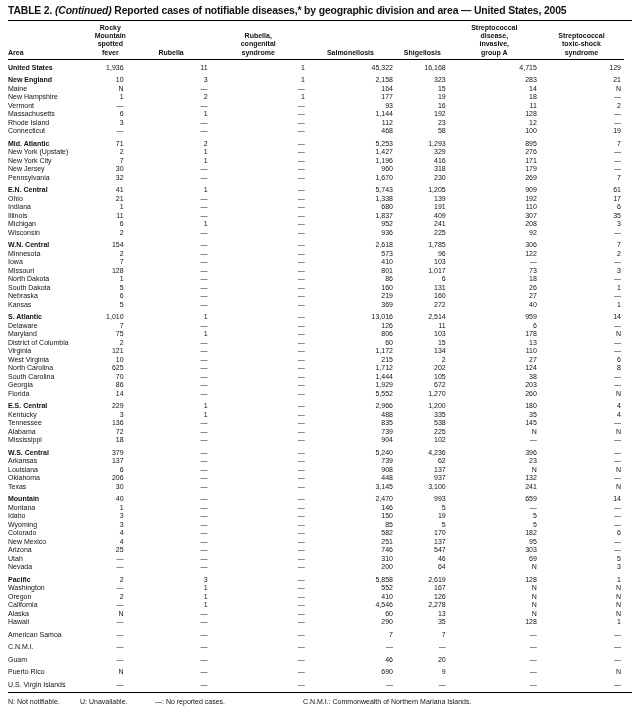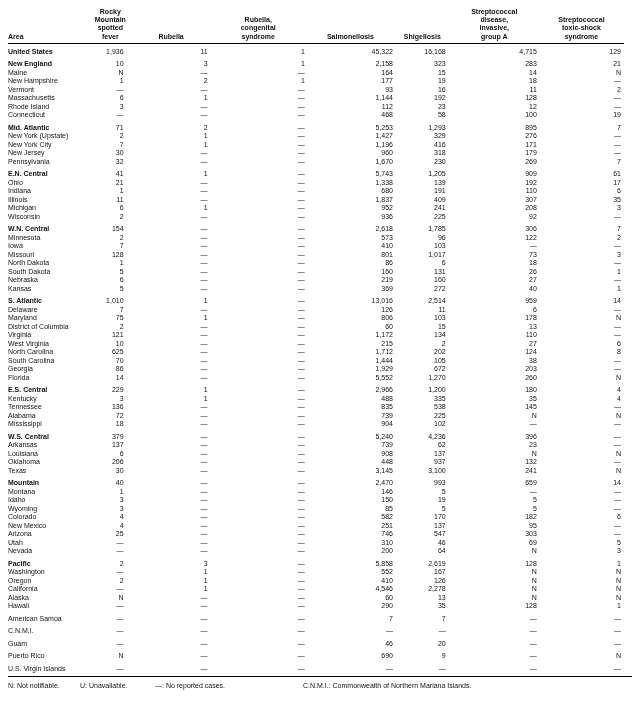--- a/index.html
+++ b/index.html
@@ -25,20 +25,25 @@
   .bottom-rule{border-top:1.6px solid #000;margin-top:3px;width:624px;}
   .footnotes{font-size:7px;line-height:9px;padding-top:4px;display:flex;}
   .fn1{width:72px;}
   .fn2{width:75px;}
   .fn3{width:148px;}
 </style>
 </head>
 <body>
 
 <div class="page">
+  <div class="title">
+    <span>TABLE 2.</span>
+    <i>(Continued)</i>
+    <span>Reported cases of notifiable diseases,* by geographic division and area — United States, 2005</span>
+  </div>
 
   <table>
     <colgroup>
       <col style="width:80px">
         <col style="width:42px">
         <col style="width:78px">
         <col style="width:94px">
       <col style="width:88px">
         <col style="width:54px">
         <col style="width:88px">

